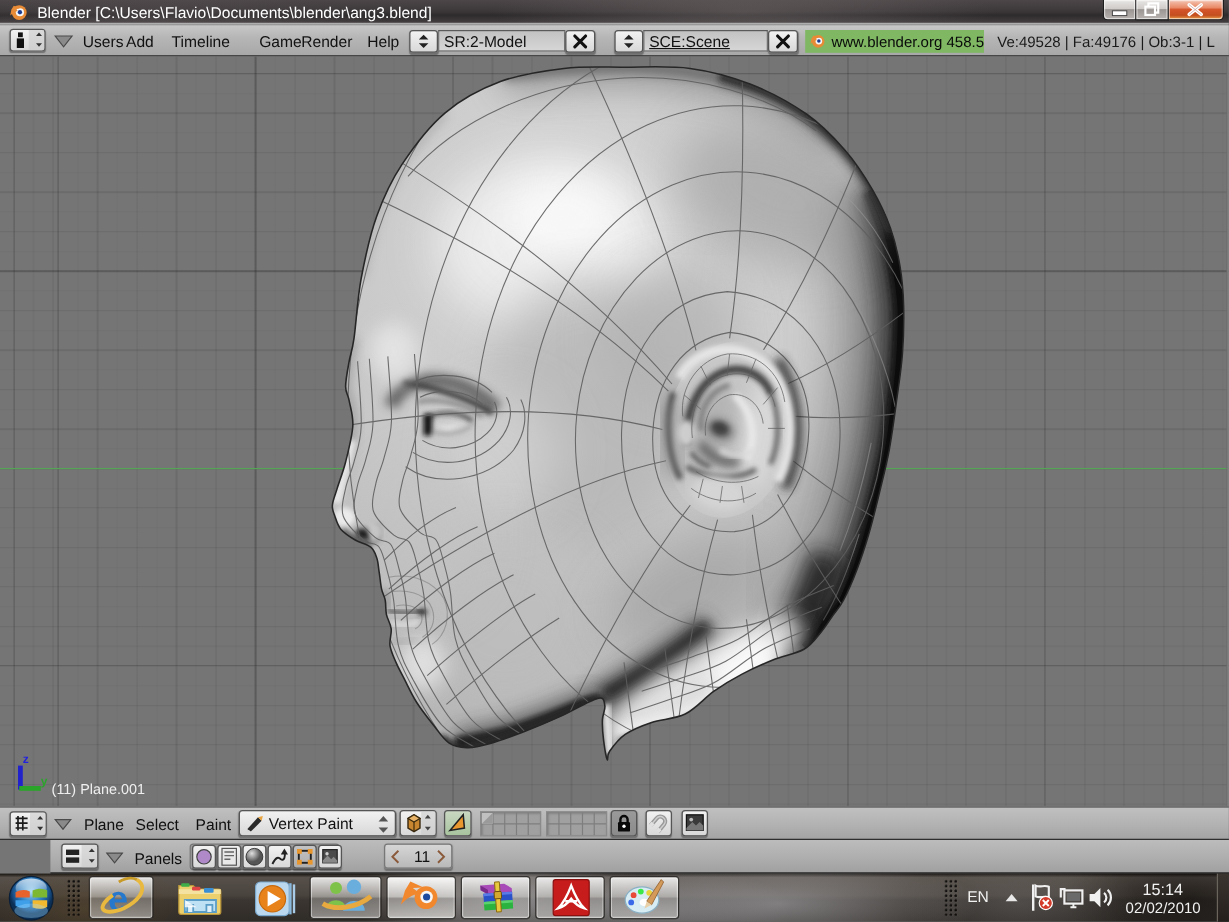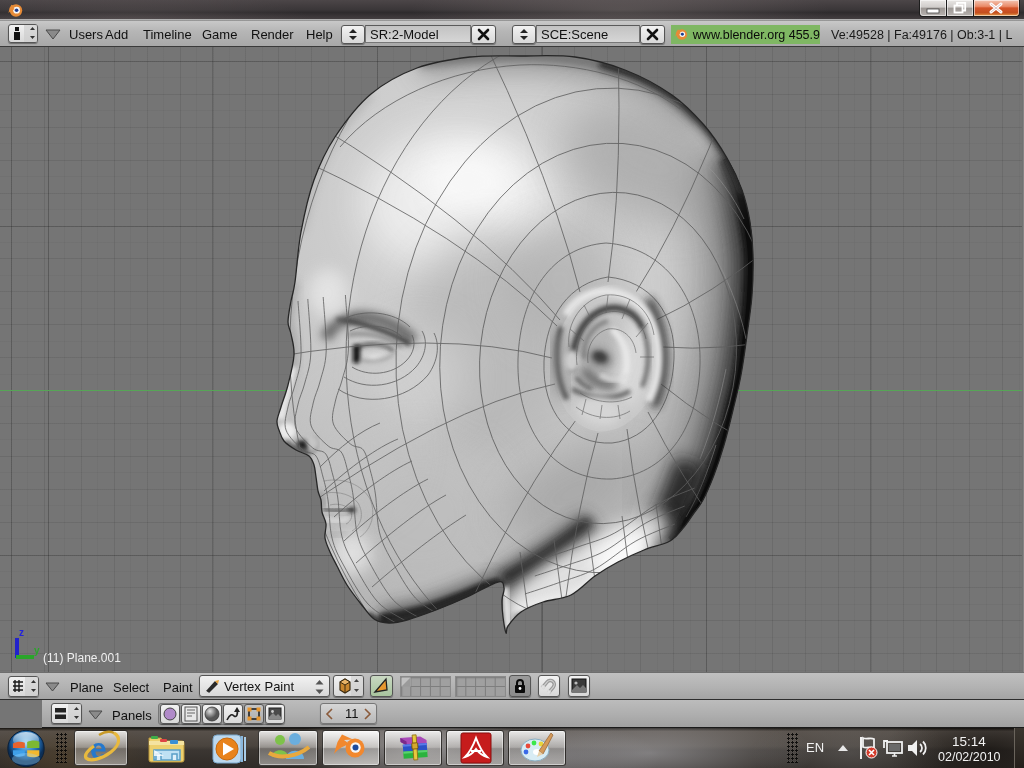--- a/index.html
+++ b/index.html
@@ -52,20 +52,21 @@
 <body>
 <div id="titlebar">
   <div class="shine"></div>
   <div class="sep"></div>
   <svg id="blender-ico" style="position:absolute;left:7px;top:2px" width="17" height="17" viewBox="0 0 17 17">
     <circle cx="9" cy="8.5" r="6.2" fill="#e78b37"></circle>
     <circle cx="9.6" cy="8.2" r="3.4" fill="#f6f6f6"></circle>
     <circle cx="9.6" cy="8.2" r="1.8" fill="#1b3b8f"></circle>
     <path d="M1.5 11 C3 9.5 5.5 7.5 8 7.2 L5.5 5.2 L9.5 5 L4.5 2.8 L2.5 6 Z" fill="#e78b37"></path>
   </svg>
+  <div id="title-text">Blender [C:\Users\Flavio\Documents\blender\ang3.blend]</div>
   <div id="win-btns">
     <div class="wbtn" id="btn-min">
         <div class="inner"></div>
       <svg width="26" height="16" viewBox="0 0 26 16" style="position:absolute;left:0;top:0">
           <rect x="7" y="9" width="12" height="4" fill="#fff" stroke="#444" stroke-width="0.8"></rect>
         </svg>
     </div>
     <div class="wbtn" id="btn-max">
         <div class="inner"></div>
       <svg width="25" height="16" viewBox="0 0 25 16" style="position:absolute;left:0;top:0">
@@ -92,53 +93,53 @@
       <path d="M21 5 l2.5-3 2.5 3 z" fill="#333"></path>
         <path d="M21 11 l2.5 3 2.5-3 z" fill="#333"></path>
     </svg>
   </div>
   <svg style="position:absolute;left:45px;top:8px" width="16" height="12" viewBox="0 0 16 12">
       <path d="M1 1 L15 1 L8 10 Z" fill="#8a8a8a" stroke="#4a4a4a" stroke-width="1"></path>
     </svg>
   <div class="mitem" style="left:69px">Users</div>
   <div class="mitem" style="left:105px">Add</div>
   <div class="mitem" style="left:143px">Timeline</div>
-  <div class="mitem" style="left:202px">Game</div>
+  <div class="mitem" style="left:216px">Game</div>
   <div class="mitem" style="left:251px">Render</div>
   <div class="mitem" style="left:306px">Help</div>
   <div class="blk-btn" style="left:341px;top:4px;width:24px;height:19px;">
     <svg width="22" height="17" viewBox="0 0 22 17">
         <path d="M11 3 l4 4 h-8 z M11 14 l4-4 h-8 z" fill="#222"></path>
       </svg>
   </div>
   <div class="field" style="left:365px;width:106px;">SR:2-Model</div>
   <div class="blk-btn" style="left:471px;top:4px;width:25px;height:19px;">
     <svg width="23" height="17" viewBox="0 0 23 17">
         <path d="M7 4 L16 13 M16 4 L7 13" stroke="#111" stroke-width="2.6" stroke-linecap="round"></path>
       </svg>
   </div>
   <div class="blk-btn" style="left:512px;top:4px;width:24px;height:19px;">
     <svg width="22" height="17" viewBox="0 0 22 17">
         <path d="M11 3 l4 4 h-8 z M11 14 l4-4 h-8 z" fill="#222"></path>
       </svg>
   </div>
-  <div class="field" style="left:536px;width:104px;">SCE:Scene</div>
+  <div class="field" style="left:536px;width:104px;text-decoration:underline;">SCE:Scene</div>
   <div class="blk-btn" style="left:640px;top:4px;width:25px;height:19px;">
     <svg width="23" height="17" viewBox="0 0 23 17">
         <path d="M7 4 L16 13 M16 4 L7 13" stroke="#111" stroke-width="2.6" stroke-linecap="round"></path>
       </svg>
   </div>
   <div id="green-pill">
     <svg width="17" height="17" viewBox="0 0 17 17" style="margin-left:3px">
       <circle cx="9" cy="8.5" r="6" fill="#e78b37"></circle>
       <circle cx="9.6" cy="8.2" r="3.2" fill="#f6f6f6"></circle>
       <circle cx="9.6" cy="8.2" r="1.7" fill="#1b3b8f"></circle>
       <path d="M1.5 11 C3 9.5 5.5 7.5 8 7.2 L5.5 5.2 L9.5 5 L4.5 2.8 L2.5 6 Z" fill="#e78b37"></path>
     </svg>
-    <span style="margin-left:4px">www.blender.org 455.9</span>
+    <span style="margin-left:4px">www.blender.org 458.5</span>
   </div>
   <div id="stats">Ve:49528 | Fa:49176 | Ob:3-1 | L</div>
 </div>
 
 <div id="viewport">
   <div style="position:absolute;right:0;top:0;width:2px;height:625px;background:linear-gradient(90deg,#696969,#8d8d8d);z-index:5"></div>
   <div id="grid"></div>
   <div id="greenline"></div>
   <svg id="head" style="position:absolute;left:0;top:0" width="1024" height="625" viewBox="0 0 1024 625">
 <defs>

